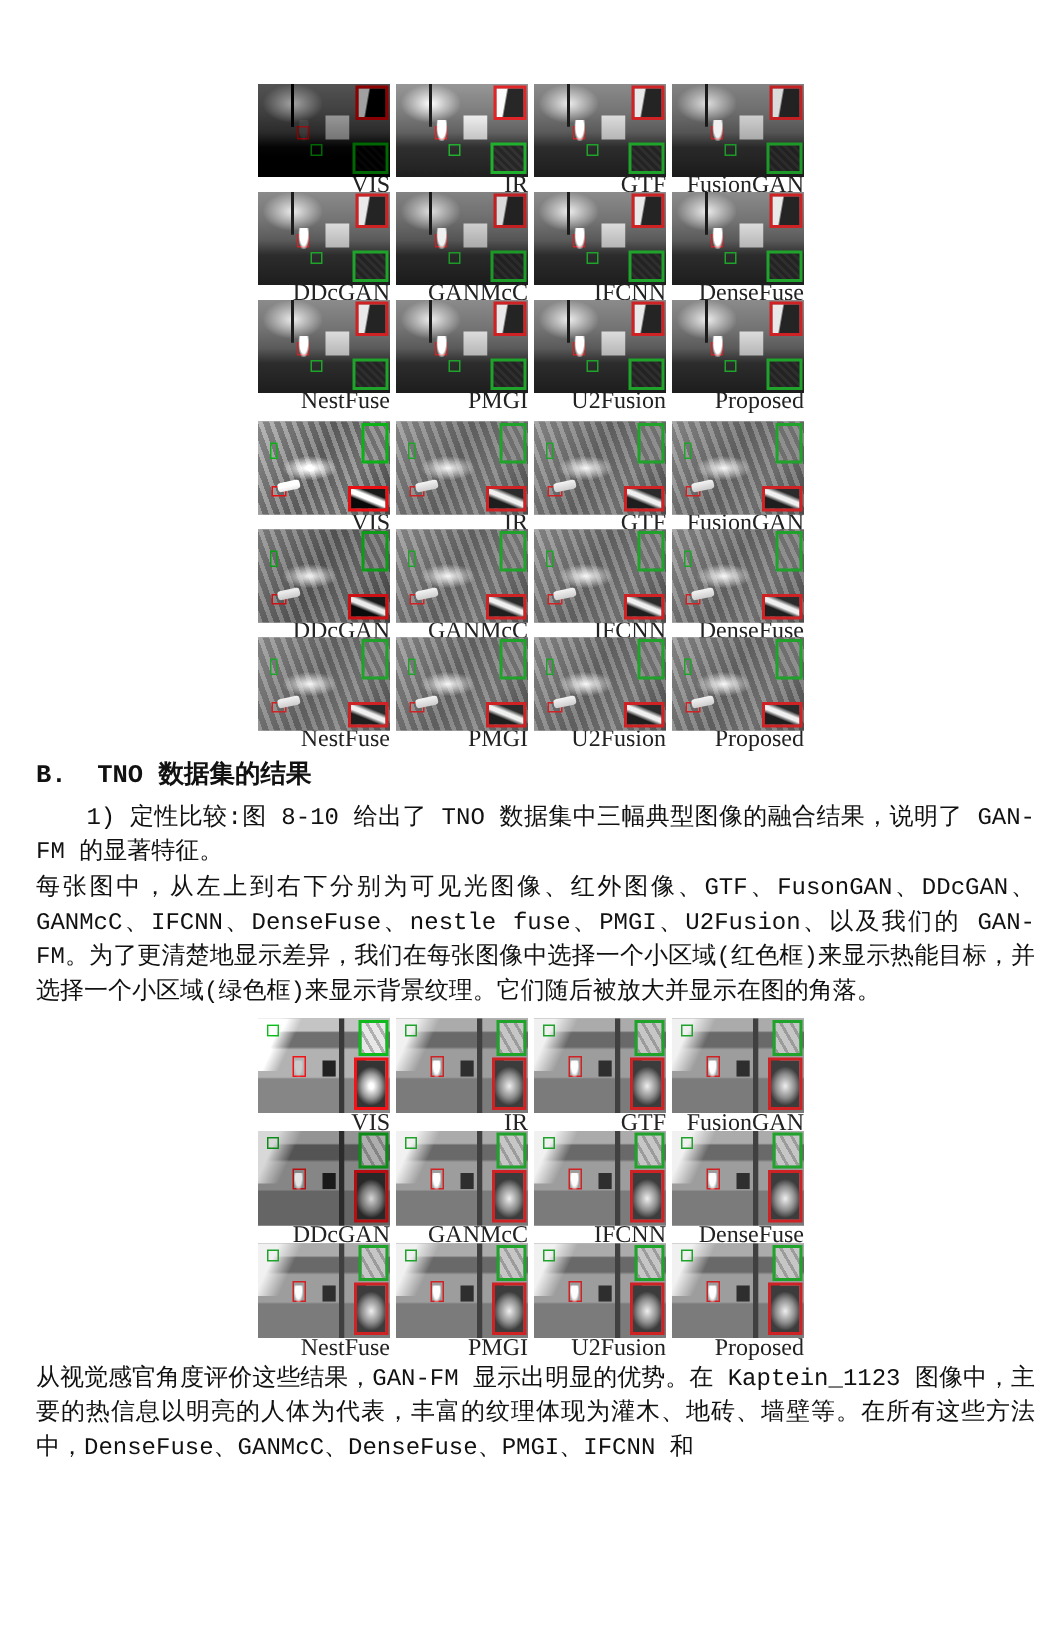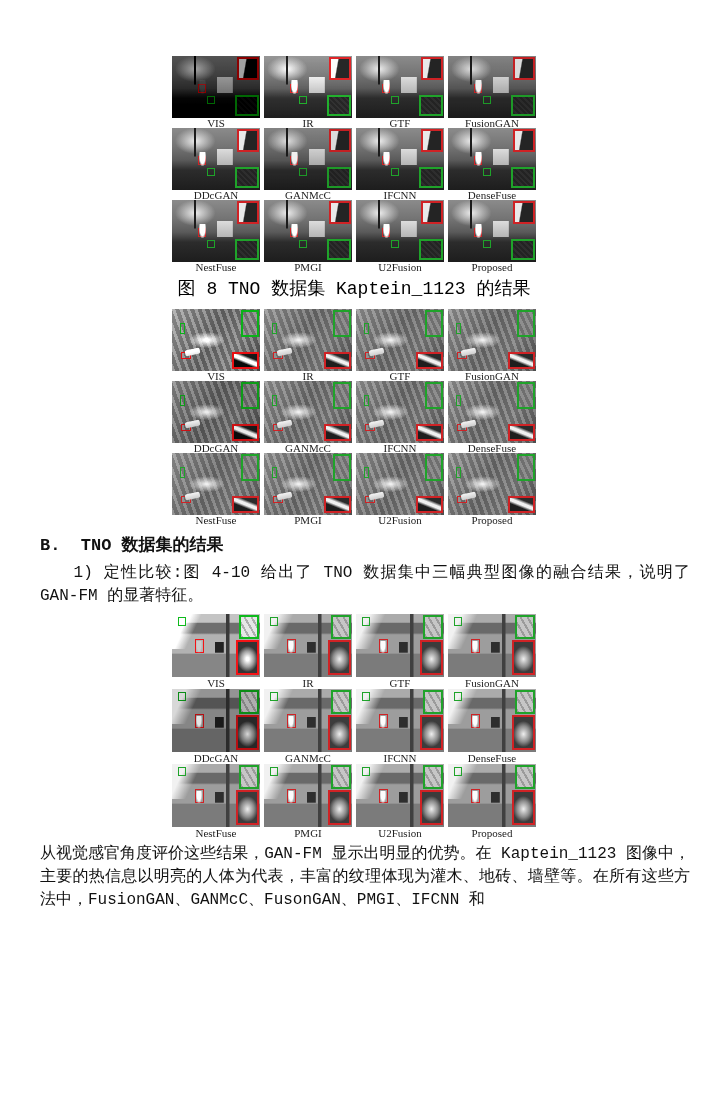--- a/index.html
+++ b/index.html
@@ -18,23 +18,23 @@
   #fig9{margin-top:9px;}
   #fig10{margin-top:5px;}
   .grid{display:grid;grid-template-columns:repeat(4,88px);column-gap:4px;justify-content:center;}
   .cell{width:88px;}
   .scene{
     position:relative;width:88px;height:62px;overflow:hidden;
     background:#777;
   }
   .g2 .scene{height:63px;}
   .label{
-    height:10px;line-height:11px;text-align:center;
+    height:10px;line-height:11px;text-align:right;
     font-family:"Liberation Serif","DejaVu Serif",serif;
-    font-size:11px;color:#222;overflow:visible;
+    font-size:16px;color:#222;overflow:visible;
   }
   .g2 .label{height:12px;line-height:13px;}
   .caption{
     text-align:center;font-size:18px;line-height:22px;margin-top:6px;
     color:#000;white-space:pre-wrap;
   }
   
   .s0{
     background-image:
       linear-gradient(#1c1c1c,#1c1c1c),
@@ -100,21 +100,21 @@
   .g2 .cell:nth-child(1) .scene{filter:brightness(1.08) contrast(1.2);}
   .g2 .cell:nth-child(1) .person{opacity:.2;}
   .g2 .cell:nth-child(5) .scene{filter:brightness(.85) contrast(1.15);}
   
   .feat{position:absolute;box-sizing:border-box;}
   .inset-red{border:2px solid var(--red);}
   .inset-green{border:2px solid var(--green);}
   .mark-red{border:1px solid var(--red);}
   .mark-green{border:1px solid var(--green);}
   
-  .text{margin:0 18px 0 40px;}
+  .text{margin:0 18px 0 24px;}
   .heading{
     margin-top:10px;font-size:17px;line-height:22px;font-weight:700;
     white-space:pre-wrap;
   }
   .para{font-size:16px;line-height:23.3px;text-align:justify;margin:0;}
   #para1{margin-top:5px;text-indent:2.1em;}
   #para2{margin-top:0;}
   #para3{margin-top:4px;}
 </style>
 </head>
@@ -236,21 +236,20 @@
         <div class="scene s0">
           <div class="feat inset-red"></div>
           <div class="feat inset-green"></div>
           <div class="feat mark-red"></div>
           <div class="feat mark-green"></div>
           <div class="feat person"></div>
         </div>
         <div class="label">Proposed</div>
       </div>
     </div>
-  <figcaption class="caption">图 8 TNO 数据集 Kaptein_1123 的结果</figcaption>
 </figure>
 
 <figure class="figblock" id="fig9" style="margin-inline:auto">
   <div class="grid g1">
       <div class="cell">
         <div class="scene s1">
           <div class="feat inset-red"></div>
           <div class="feat inset-green"></div>
           <div class="feat mark-red"></div>
           <div class="feat mark-green"></div>
@@ -366,21 +365,22 @@
           <div class="feat mark-green"></div>
           <div class="feat person"></div>
         </div>
         <div class="label">Proposed</div>
       </div>
     </div>
 </figure>
 
 <div class="text">
   <div class="heading">B.  TNO 数据集的结果</div>
-  <p class="para" id="para1">1) 定性比较:图 4-10 给出了 TNO 数据集中三幅典型图像的融合结果，说明了 GAN-FM 的显著特征。</p>
+  <p class="para" id="para1">1) 定性比较:图 8-10 给出了 TNO 数据集中三幅典型图像的融合结果，说明了 GAN-FM 的显著特征。</p>
+  <p class="para" id="para2">每张图中，从左上到右下分别为可见光图像、红外图像、GTF、FusonGAN、DDcGAN、GANMcC、IFCNN、DenseFuse、nestle fuse、PMGI、U2Fusion、以及我们的 GAN-FM。为了更清楚地显示差异，我们在每张图像中选择一个小区域(红色框)来显示热能目标，并选择一个小区域(绿色框)来显示背景纹理。它们随后被放大并显示在图的角落。</p>
 </div>
 
 <figure class="figblock" id="fig10" style="margin-inline:auto">
   <div class="grid g2">
       <div class="cell">
         <div class="scene s2">
           <div class="feat inset-red"></div>
           <div class="feat inset-green"></div>
           <div class="feat mark-red"></div>
           <div class="feat mark-green"></div>
@@ -495,14 +495,14 @@
           <div class="feat mark-red"></div>
           <div class="feat mark-green"></div>
           <div class="feat person"></div>
         </div>
         <div class="label">Proposed</div>
       </div>
     </div>
 </figure>
 
 <div class="text">
-  <p class="para" id="para3">从视觉感官角度评价这些结果，GAN-FM 显示出明显的优势。在 Kaptein_1123 图像中，主要的热信息以明亮的人体为代表，丰富的纹理体现为灌木、地砖、墙壁等。在所有这些方法中，FusionGAN、GANMcC、FusonGAN、PMGI、IFCNN 和</p>
+  <p class="para" id="para3">从视觉感官角度评价这些结果，GAN-FM 显示出明显的优势。在 Kaptein_1123 图像中，主要的热信息以明亮的人体为代表，丰富的纹理体现为灌木、地砖、墙壁等。在所有这些方法中，DenseFuse、GANMcC、DenseFuse、PMGI、IFCNN 和</p>
 </div>
 
 </body></html>

